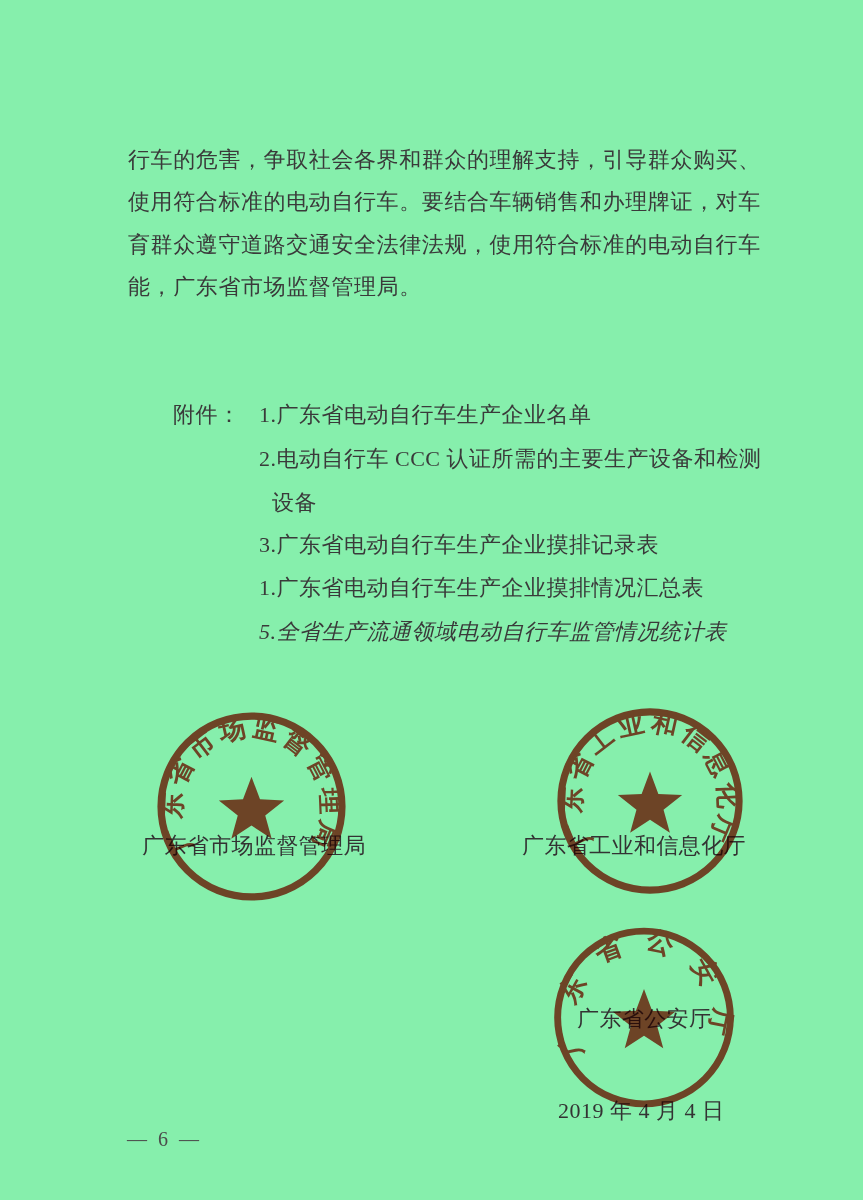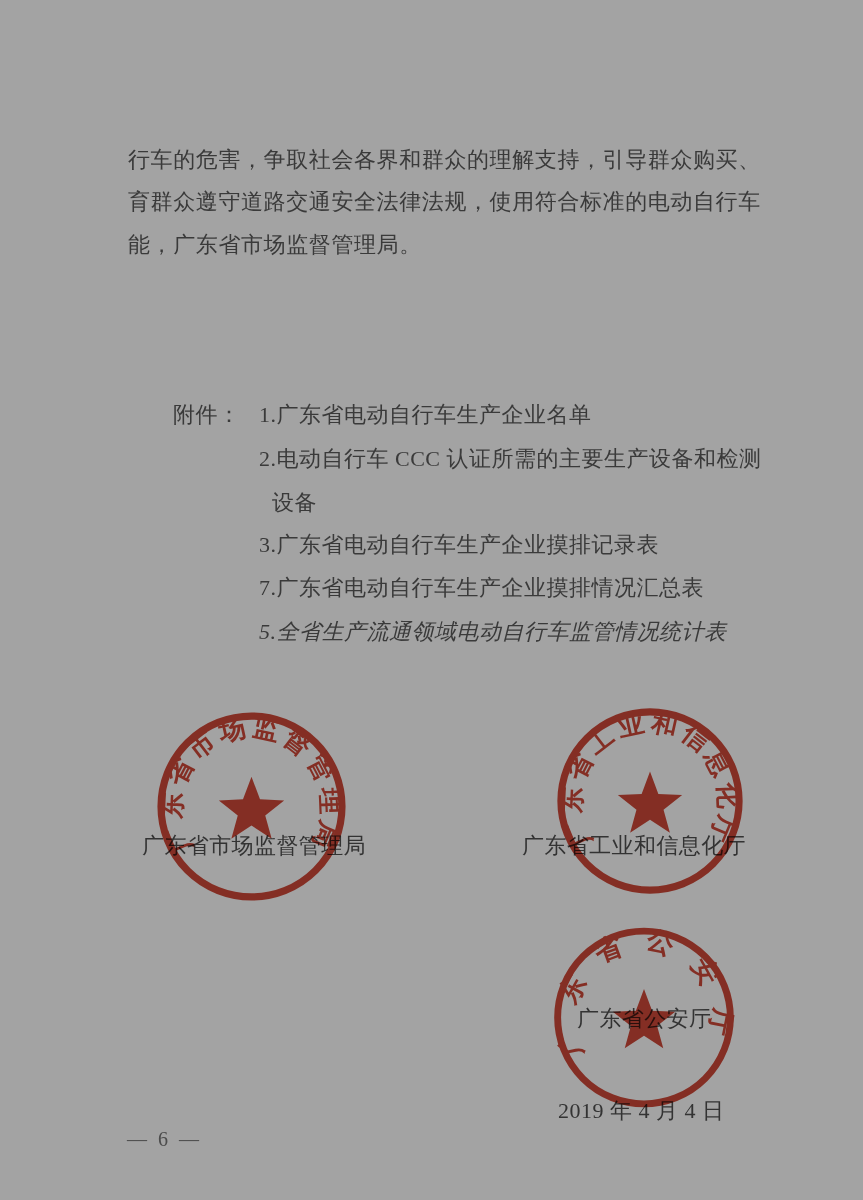--- a/index.html
+++ b/index.html
@@ -5,21 +5,21 @@
   :root {
     --seal-red: #cc3a28;
     --body-text: #3a3a3a;
   }
   html, body { margin: 0; padding: 0; background: #e8e8e8; }
   .page {
     position: relative;
     width: 863px;
     height: 1200px;
     margin: 0 auto;
-    background: #a3a3a3;
+    background: #86efac;
     overflow: hidden;
     font-family: "Liberation Serif", "DejaVu Serif", serif;
     color: var(--body-text);
   }
   .abs { position: absolute; white-space: nowrap; }
 
   
   .body-para {
     position: absolute;
     left: 128px;
@@ -66,30 +66,31 @@
   .arc10 { font-size: 29px; letter-spacing: 5px; }
   .arc6  { font-size: 31px; letter-spacing: 24px; }
 </style>
 </head>
 <body>
 
 <div class="page">
 
   <div class="body-para">
     <div>行车的危害，争取社会各界和群众的理解支持，引导群众购买、</div>
+    <div>使用符合标准的电动自行车。要结合车辆销售和办理牌证，对车</div>
     <div>育群众遵守道路交通安全法律法规，使用符合标准的电动自行车</div>
     <div>能，广东省市场监督管理局。</div>
   </div>
 
   <div class="abs att" style="left:173px; top:400px;">附件：</div>
   <div class="abs att" style="left:259px; top:400px;">1.广东省电动自行车生产企业名单</div>
   <div class="abs att" style="left:259px; top:444px;">2.电动自行车 CCC 认证所需的主要生产设备和检测</div>
   <div class="abs att" style="left:272px; top:488px;">设备</div>
   <div class="abs att" style="left:259px; top:530px;">3.广东省电动自行车生产企业摸排记录表</div>
-  <div class="abs att" style="left:259px; top:573px;">7.广东省电动自行车生产企业摸排情况汇总表</div>
+  <div class="abs att" style="left:259px; top:573px;">1.广东省电动自行车生产企业摸排情况汇总表</div>
   <div class="abs att" style="left:259px; top:617px;font-style:italic;">5.全省生产流通领域电动自行车监管情况统计表</div>
 
   <div class="abs sig" style="left:142px; top:831px;">广东省市场监督管理局</div>
   <div class="abs sig" style="left:522px; top:831px;">广东省工业和信息化厅</div>
   <div class="abs sig" style="left:577px; top:1004px;">广东省公安厅</div>
   <div class="abs sig-date" style="left:558px; top:1096px;">2019 年 4 月 4 日</div>
 
   <svg class="seal" style="left:152px; top:705px;" width="199" height="203" viewBox="0 0 220 220">
     <circle class="seal-ring" cx="110" cy="110" r="100"></circle>
     <path id="arcA" d="M 46.1 154.8 A 78 78 0 1 1 173.9 154.8" fill="none"></path>

